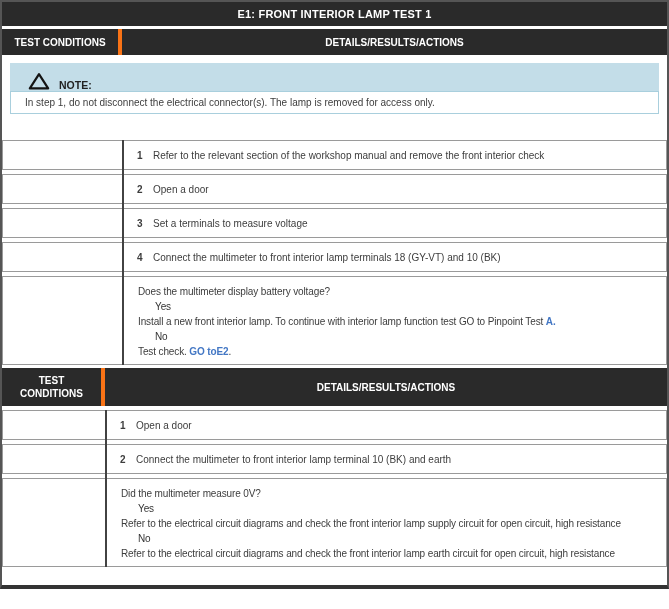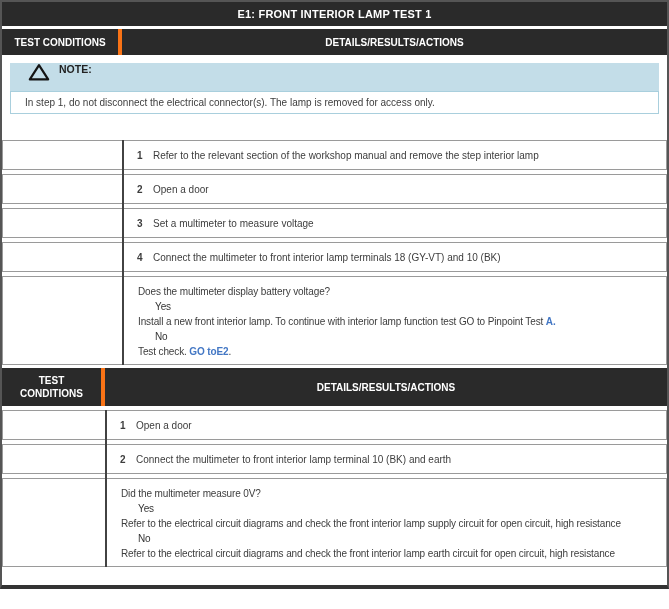--- a/index.html
+++ b/index.html
@@ -34,21 +34,21 @@
     flex:1; display:flex; align-items:center; justify-content:center;border-radius:12px;
   }
   .e1-colheader { height:26px; margin-bottom:8px; }
   .e1-colheader .col-left { width:120px; padding:0 8px; }
   .e2-colheader { height:38px; margin-bottom:4px; }
   .e2-colheader .col-left { width:103px; padding:0 14px; }
 
   .note-box { margin:0 8px 26px 8px; }
   .note-head {
     height:28px; background:#c3dde8;
-    display:flex; align-items:flex-start; padding-left:18px;
+    display:flex; align-items:flex-end; padding-left:18px;
   }
   .note-head .tri { width:22px; height:19px; margin-right:9px; display:flex; align-items:center; }
   .note-label { font-size:10.5px; font-weight:bold; color:#222; }
   .note-body {
     border:1px solid #a9cfdd; background:#fff;
     padding:5px 13px 5px 14px; font-size:10px; color:#3d3d3d;
   }
 
   .rows { position:relative; }
   .rows .vline {
@@ -102,37 +102,37 @@
       <div class="note-body">In step 1, do not disconnect the electrical connector(s). The lamp is removed for access only.</div>
     </div>
 
     <div class="rows e1-rows">
       <div class="vline"></div>
 
       <div class="row">
         <div class="cell-left"></div>
         <div class="cell-right">
           <span class="step-num">1</span>
-          <span>Refer to the relevant section of the workshop manual and remove the step interior lamp</span>
+          <span>Refer to the relevant section of the workshop manual and remove the front interior check</span>
         </div>
       </div>
 
       <div class="row">
         <div class="cell-left"></div>
         <div class="cell-right">
           <span class="step-num">2</span>
           <span>Open a door</span>
         </div>
       </div>
 
       <div class="row">
         <div class="cell-left"></div>
         <div class="cell-right">
           <span class="step-num">3</span>
-          <span>Set a multimeter to measure voltage</span>
+          <span>Set a terminals to measure voltage</span>
         </div>
       </div>
 
       <div class="row">
         <div class="cell-left"></div>
         <div class="cell-right">
           <span class="step-num">4</span>
           <span>Connect the multimeter to front interior lamp terminals 18 (GY-VT) and 10 (BK)</span>
         </div>
       </div>

